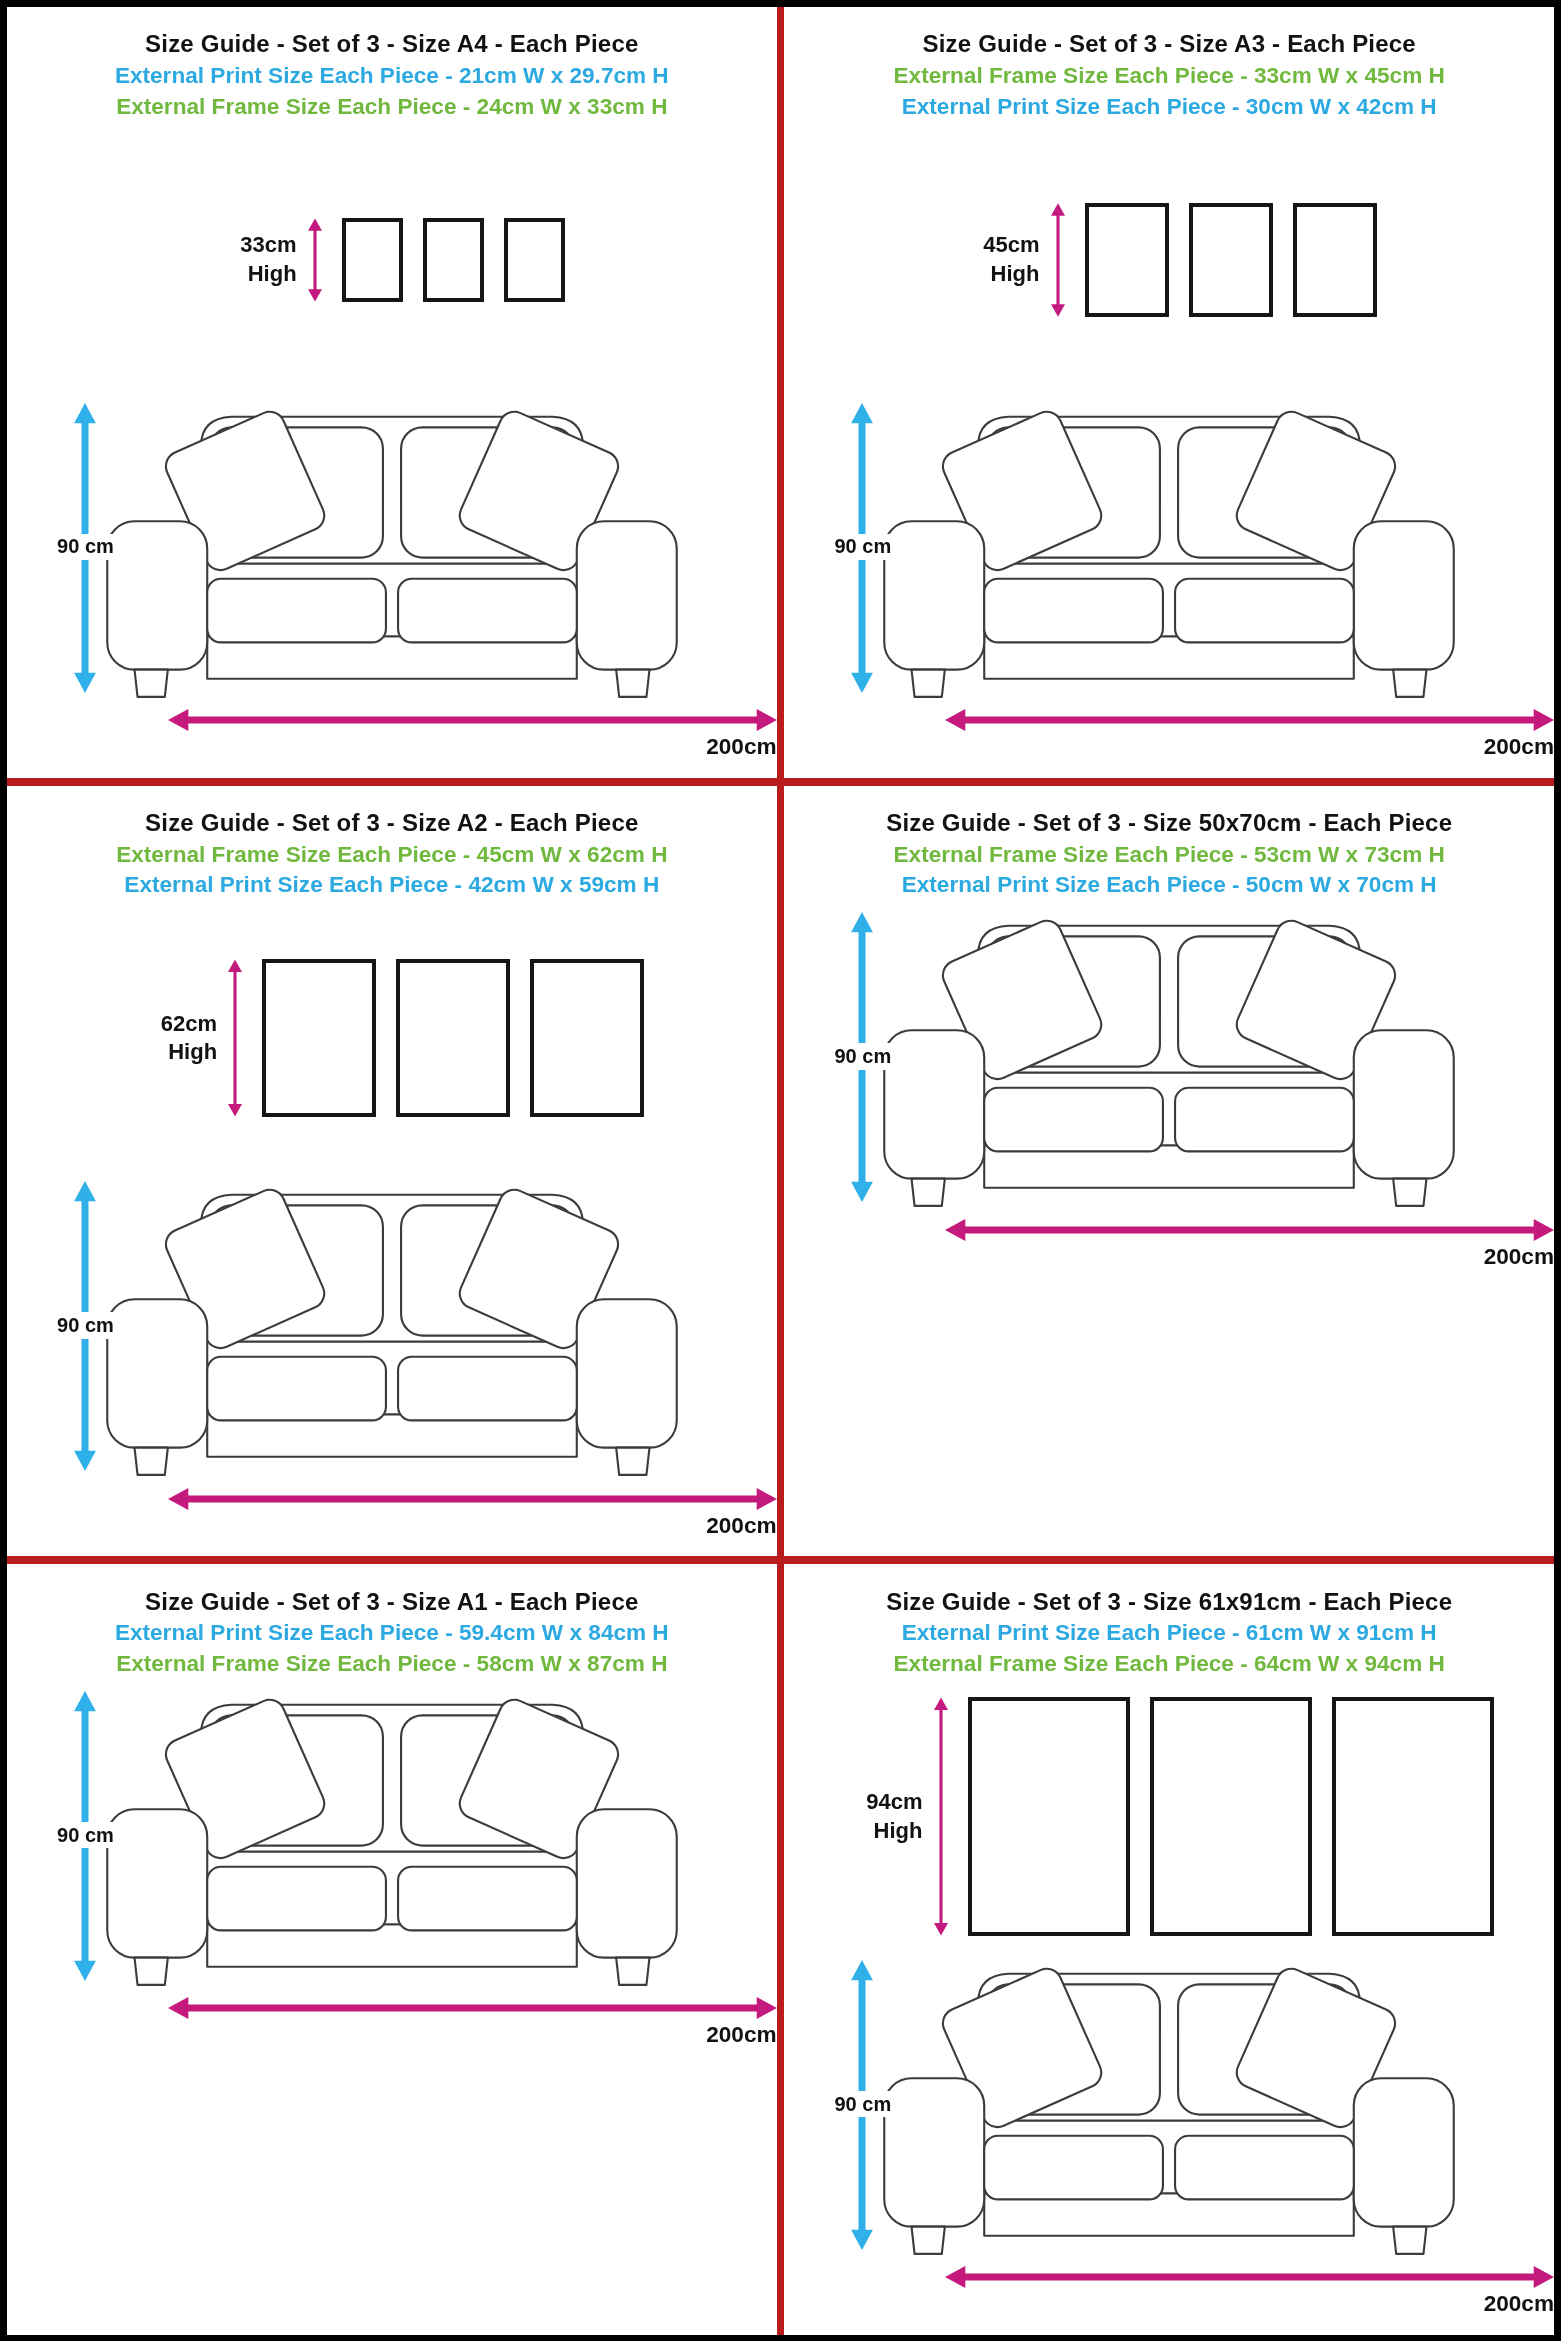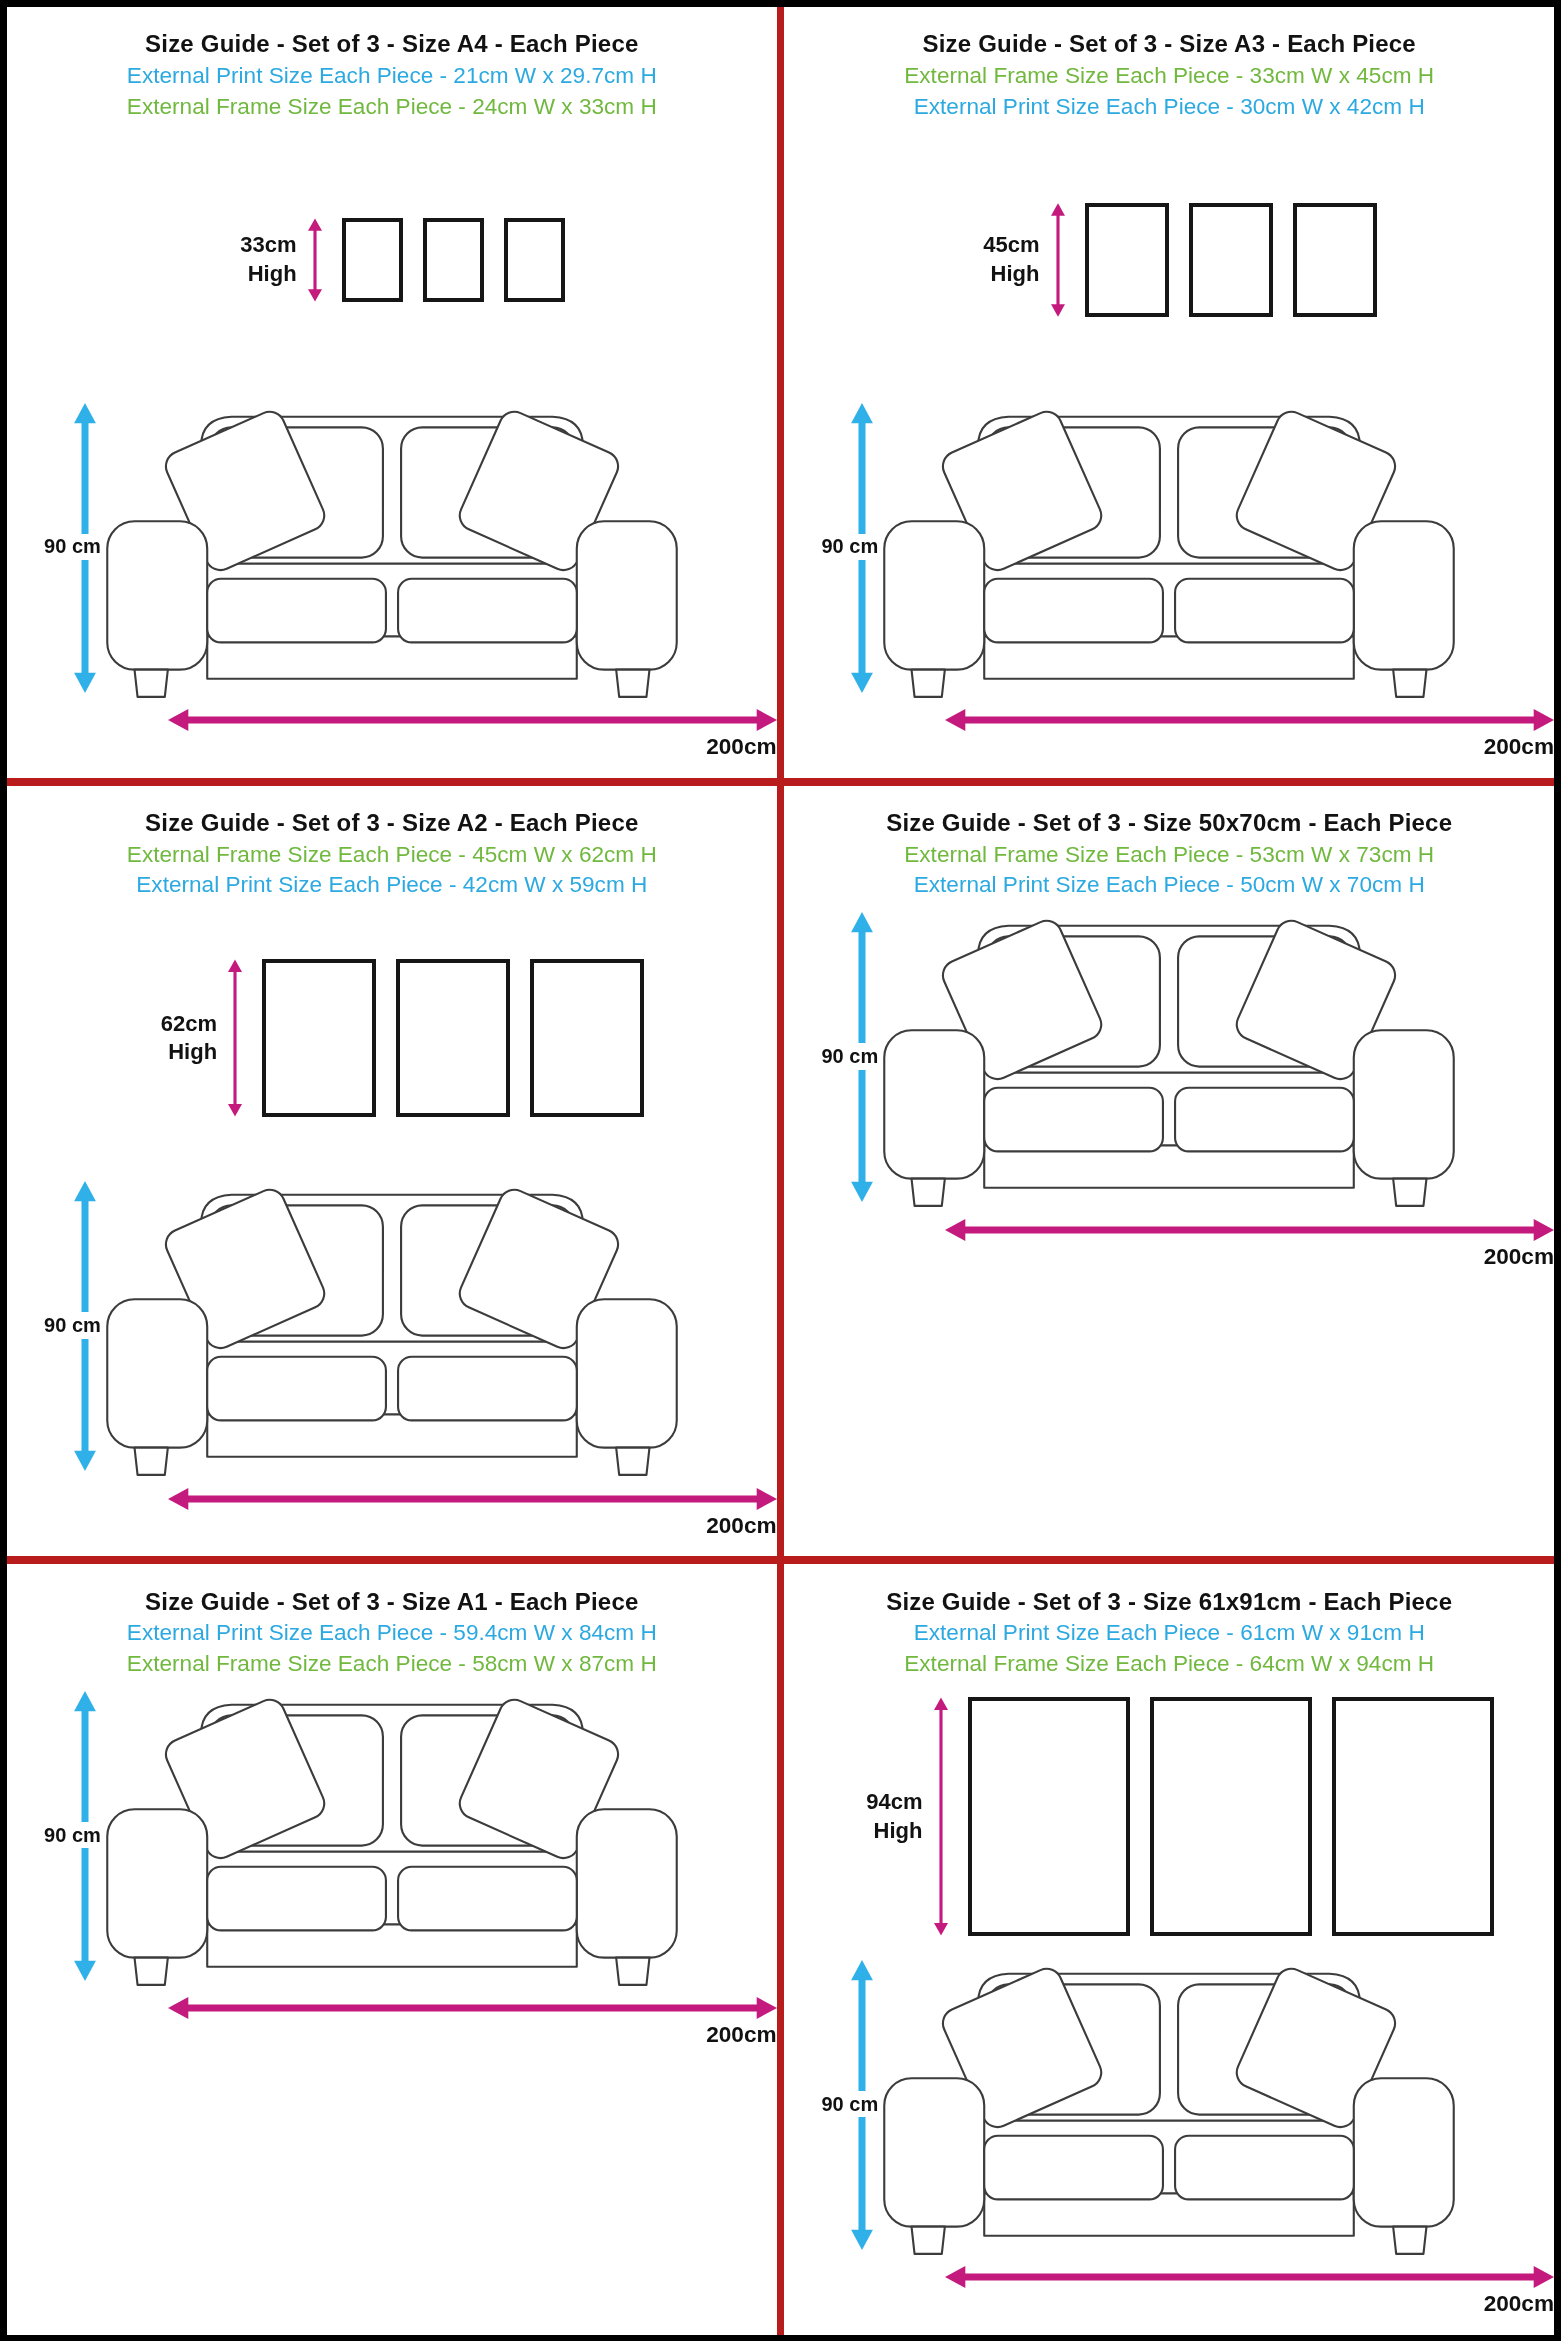--- a/index.html
+++ b/index.html
@@ -19,21 +19,21 @@
   .panel {
     background:#fff;
     overflow:hidden;
     display:flex;
     flex-direction:column;
     align-items:center;
     padding-top:23.4px;
     position:relative;
   }
   .title { font-size:24px; font-weight:bold; color:#121212; letter-spacing:0.2px; }
-  .subline { font-size:22.6px; font-weight:normal; margin-top:4.7px; }
+  .subline { font-size:22.6px; font-weight:bold; margin-top:4.7px; }
 
   .frames-slot {
     height:258px;
     margin-top:11px;
     width:100%;
     display:flex;
     align-items:center;
     justify-content:center;
   }
   .frame-label {
@@ -48,21 +48,21 @@
   .frames { display:flex; gap:20px; margin-left:9.4px; }
   .frame { border:4.7px solid #161616; background:#fff; }
 
   .sofa-zone { position:relative; width:100%; height:314px; margin-top:3.1px; }
   .sofa-svg {
     position:absolute; left:50%; transform:translateX(-50%);
     bottom:0; width:640px; height:312px;
   }
   .sofa-height-arrow { position:absolute; left:67px; top:11px; line-height:0; }
   .sofa-height-label {
-    position:absolute; left:34px; top:142px;
+    position:absolute; left:47px; top:142px;
     font-weight:bold; font-size:20px;
     background:#fff; padding:1.6px 3.1px; z-index:2;
   }
 
   .width-arrow-row {
     width:100%; height:62px; margin-top:3.1px;
     display:flex; flex-direction:column; align-items:flex-end;
   }
   .width-arrow-holder { line-height:0; }
   .width-label { font-weight:bold; font-size:22.6px; margin-top:3.1px; }

